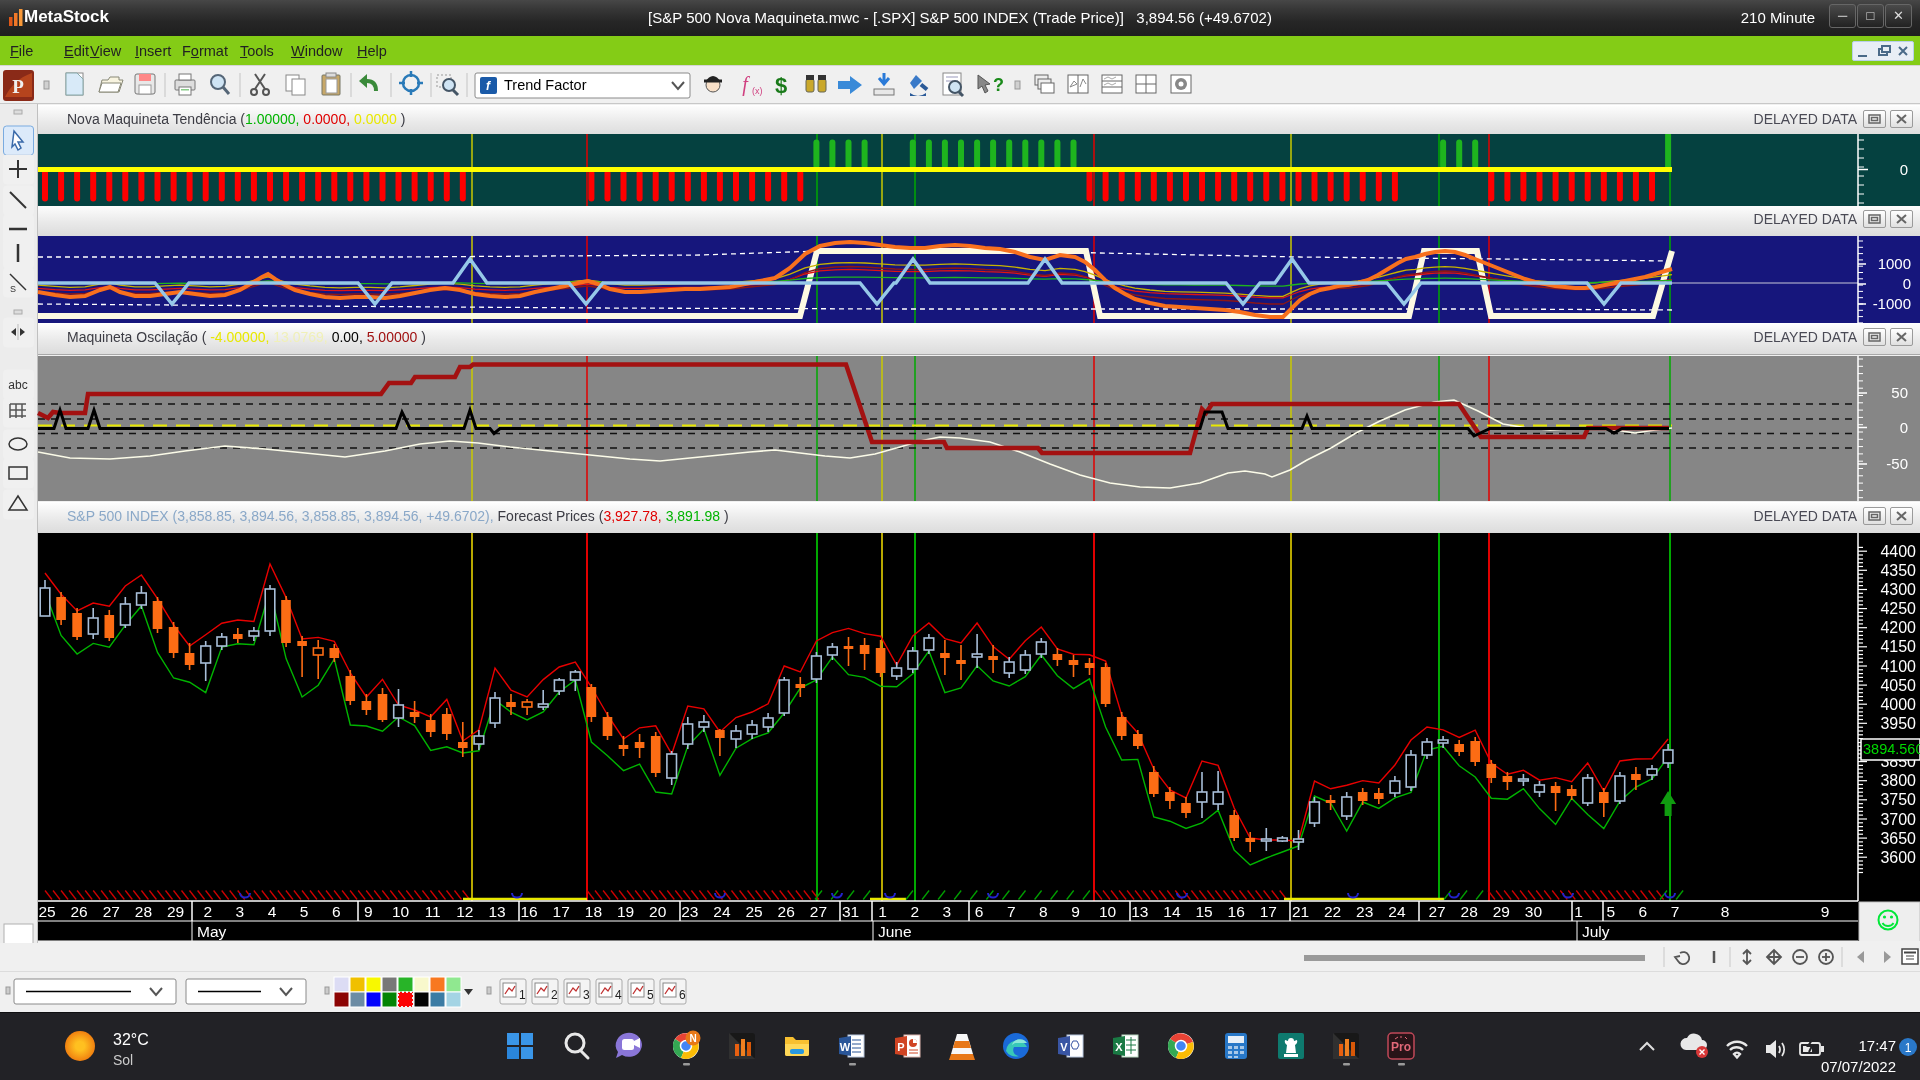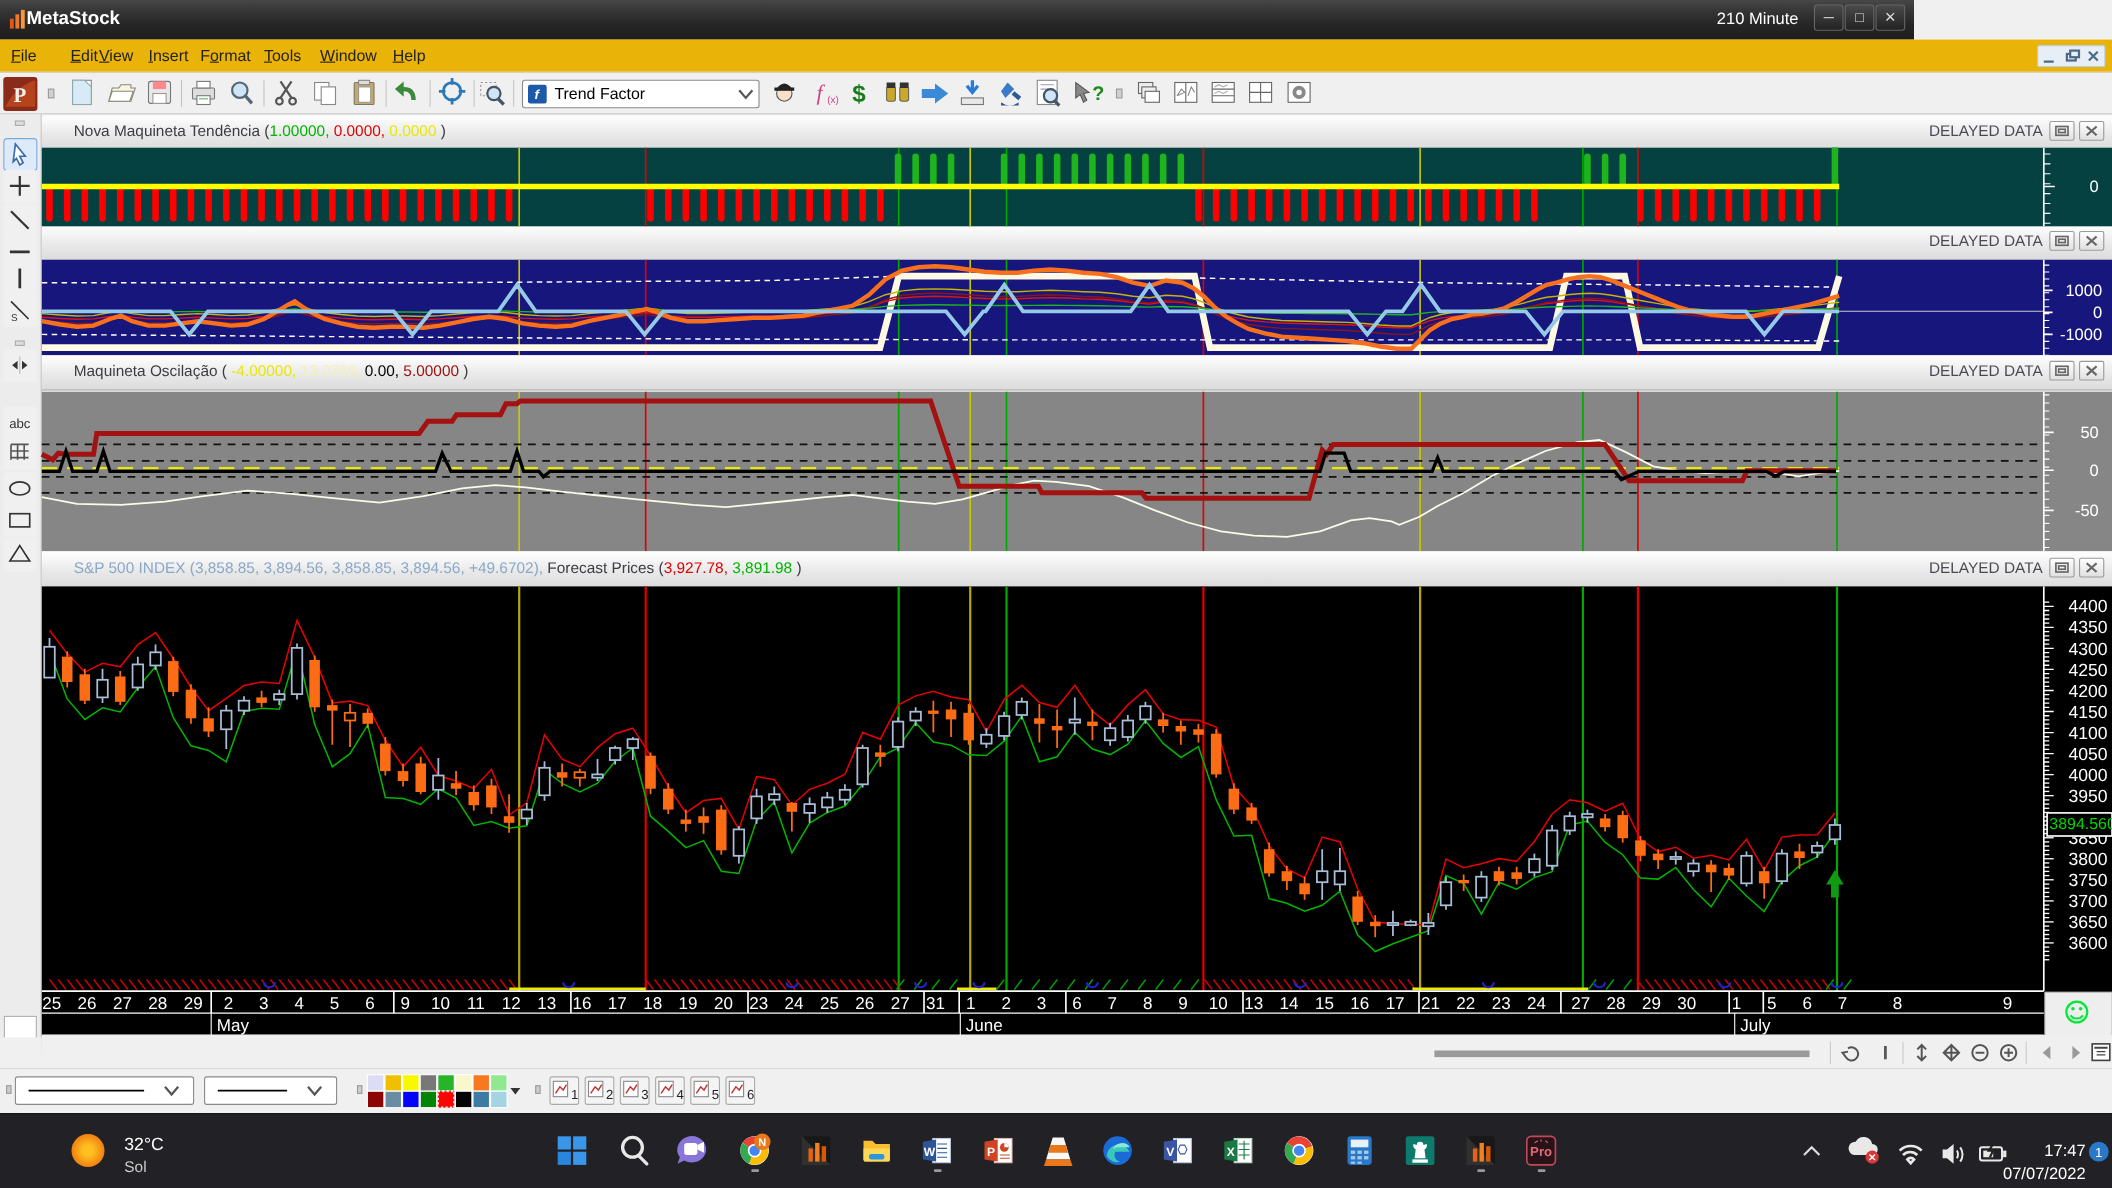--- a/index.html
+++ b/index.html
@@ -1,25 +1,25 @@
 <!DOCTYPE html>
 <html><head><meta charset="utf-8"><style>
 *{margin:0;padding:0;box-sizing:border-box}
 html,body{width:1920px;height:1080px;overflow:hidden;background:#f0f0f0;
  font-family:"Liberation Sans",sans-serif}
 .abs{position:absolute}
 #root{position:relative;width:1920px;height:1080px}
-#titlebar{left:0;top:0;width:1740px;height:36px;
+#titlebar{left:0;top:0;width:1920px;height:36px;
  background:linear-gradient(180deg,#474747 0%,#373737 25%,#262626 60%,#1e1e1e 100%);}
 #titlebar .logo{left:8px;top:7px;color:#fff;font-size:17px;font-weight:bold;letter-spacing:0px}
 #titlebar .title{left:0;top:9px;width:1920px;text-align:center;color:#fff;font-size:15px}
 #titlebar .interval{right:105px;top:9px;color:#fff;font-size:15px;position:absolute}
 .wbtn{position:absolute;top:4px;width:27px;height:24px;border:1px solid #666;border-radius:3px;
  background:linear-gradient(180deg,#4a4a4a,#222);color:#ddd;text-align:center;font-size:13px;line-height:22px}
-#menubar{left:0;top:36px;width:1920px;height:30px;background:#eab308;border-bottom:1px solid #d5d5d5}
+#menubar{left:0;top:36px;width:1920px;height:30px;background:#84cc16;border-bottom:1px solid #d5d5d5}
 #menubar span{position:absolute;top:7px;font-size:14.5px;color:#222}
 u{text-decoration:underline}
 #toolbar{left:0;top:67px;width:1920px;height:37px;background:#f0f0f0;border-bottom:1px solid #c8c8c8}
 #lefttools{left:0;top:104px;width:38px;height:854px;background:#ececec;border-right:1px solid #c0c0c0}
 .hdr{position:absolute;left:38px;width:1882px;height:32px;
  background:linear-gradient(180deg,#fdfdfd,#e9e9e9 55%,#dcdcdc);border-top:1px solid #fff;border-bottom:1px solid #a8a8a8;
  font-size:14px;color:#3c3c44;white-space:nowrap}
 .hdr .t{position:absolute;left:29px;top:5px}
 .hdr .dd{position:absolute;right:63px;top:5px;color:#4a4a55;font-size:14px}
 .hbtn{position:absolute;top:4px;width:23px;height:18px;background:linear-gradient(180deg,#fff,#e0e0e0);
@@ -31,20 +31,21 @@
 <div id="root">
     <div id="titlebar" class="abs">
       <svg width="40" height="36" style="left:6px;top:0">
         <g>
           <rect x="3" y="17" width="3.5" height="9" fill="#e05818"></rect>
           <rect x="8" y="13" width="3.5" height="13" fill="#f07828"></rect>
           <rect x="13" y="9" width="3.5" height="17" fill="#f89838"></rect>
         </g>
       </svg>
       <div class="abs logo" style="left:24px">MetaStock</div>
+      <div class="abs title">[S&amp;P 500 Nova Maquineta.mwc - [.SPX] S&amp;P 500 INDEX (Trade Price)] &nbsp;&nbsp;3,894.56 (+49.6702)</div>
       <div class="interval">210 Minute</div>
       <div class="wbtn" style="right:64px">─</div>
       <div class="wbtn" style="right:36px">□</div>
       <div class="wbtn" style="right:8px">✕</div>
     </div>
     <div id="menubar" class="abs">
       <span style="left:10px"><u>F</u>ile</span>
       <span style="left:64px"><u>E</u>dit</span>
       <span style="left:90px"><u>V</u>iew</span>
       <span style="left:135px"><u>I</u>nsert</span>

